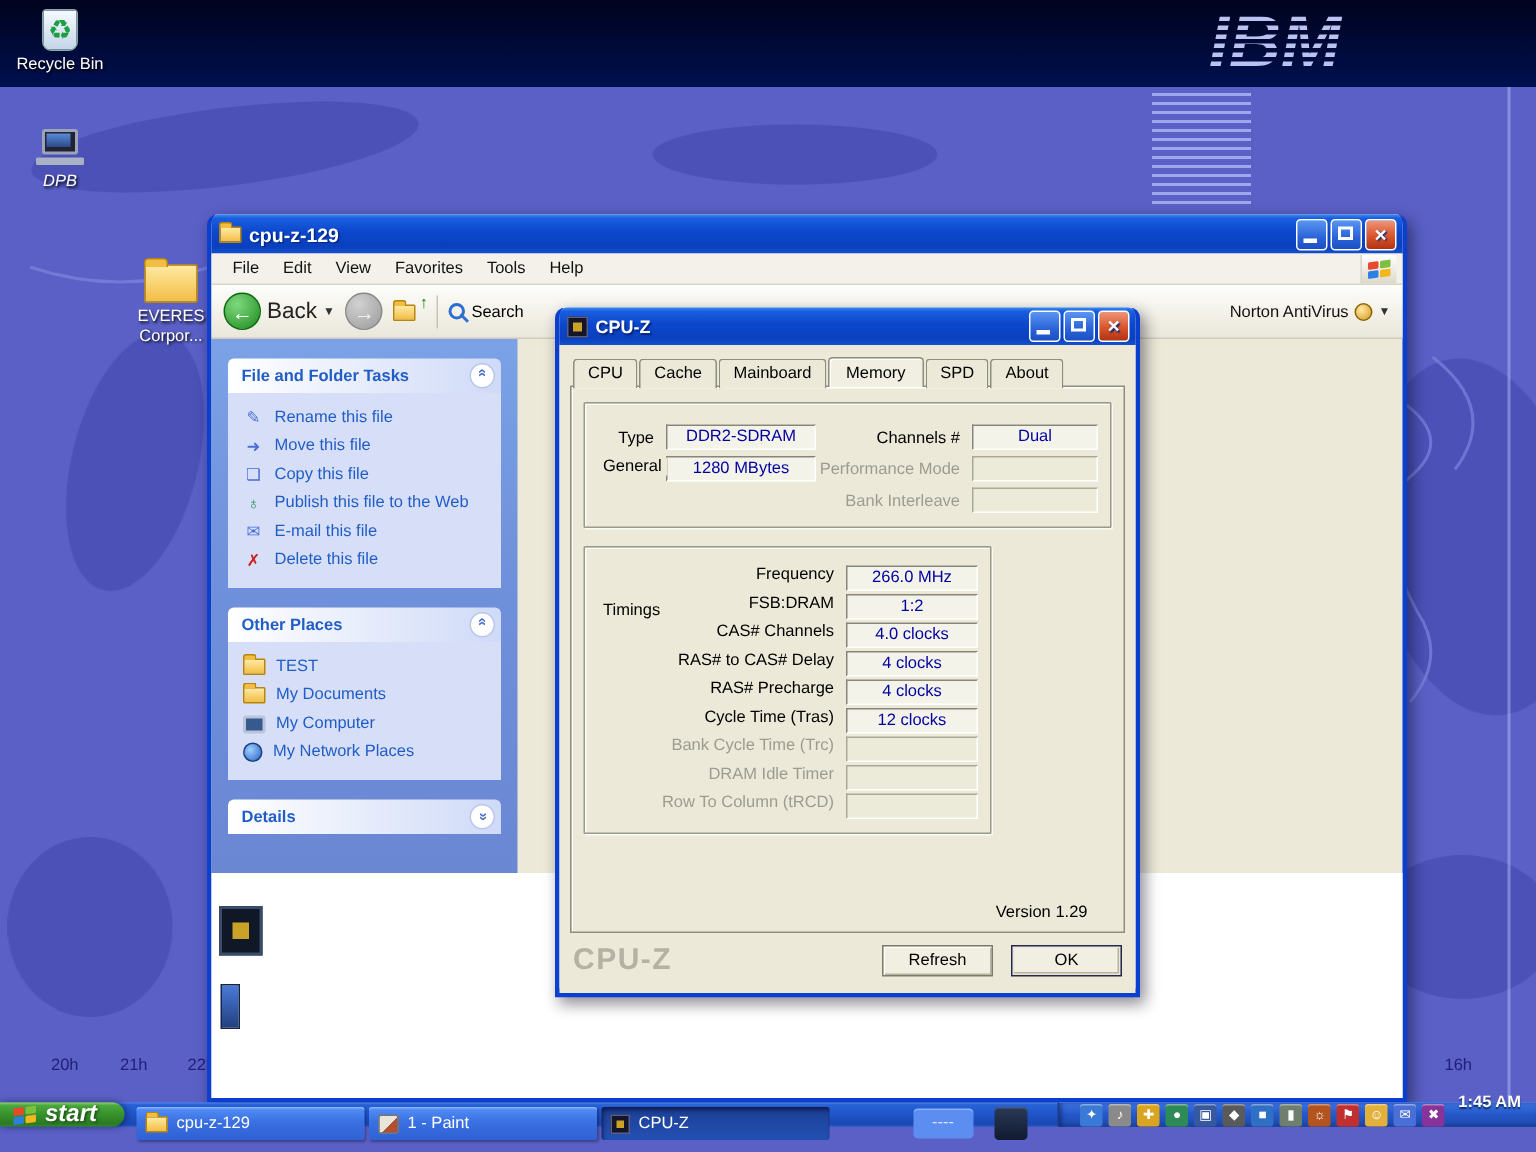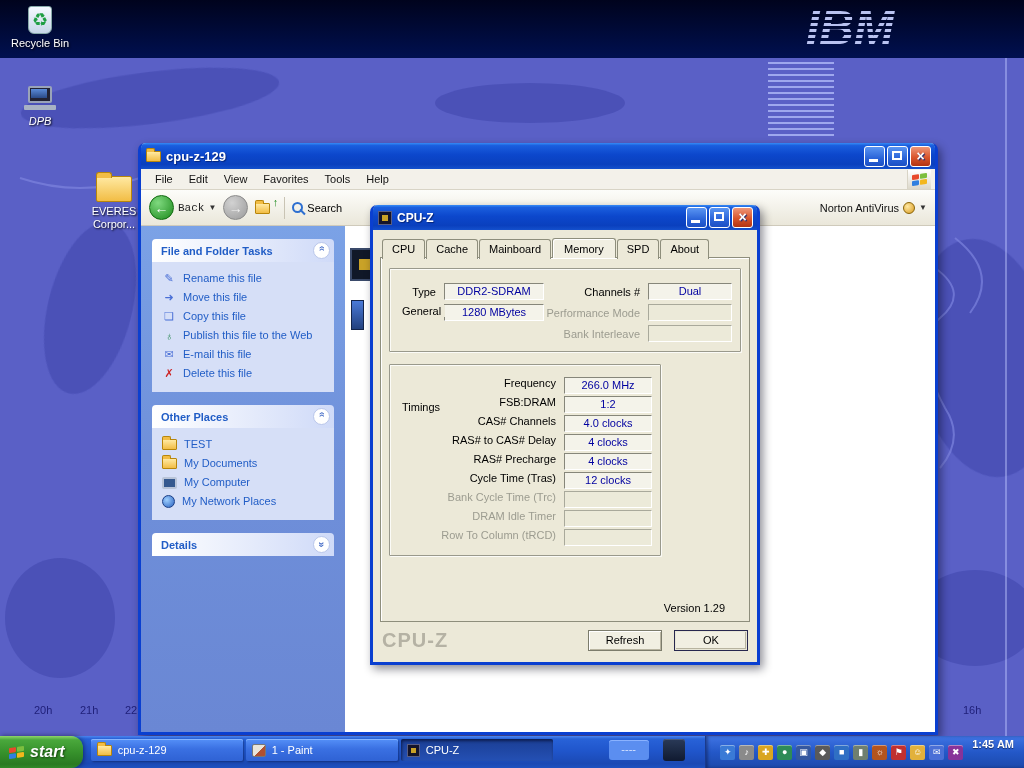--- a/index.html
+++ b/index.html
@@ -71,32 +71,32 @@
   .menu-item { padding:2px 8px; color:#111; cursor:default; }
   .flagbox { margin-left:auto; width:24px; height:19px; display:flex; align-items:center; justify-content:center;
              border-left:1px solid #d8d4c6; background:linear-gradient(#fff,#dcd8ca); }
   .toolbar { height:36px; background:linear-gradient(#fdfdfa,#ecead f0); background:linear-gradient(#fdfdfa,#eae7da);
              border-bottom:1px solid #cfcabb; display:flex; align-items:center; gap:7px; padding:0 8px; }
   .navgrp { display:flex; align-items:center; gap:4px; }
   .circle-btn { width:25px; height:25px; border-radius:50%; border:1px solid #0f6a0f; color:#fff; font-weight:bold; font-size:14px;
              display:flex; align-items:center; justify-content:center;
              background:radial-gradient(circle at 35% 30%, #7fd97f, #1c8a1c); cursor:pointer; }
   .circle-btn.disabled { background:radial-gradient(circle at 35% 30%, #d2d2d2, #9a9a9a); border-color:#8a8a8a; color:#f0f0f0; }
-  .back-label { font-size:11px; color:#222;font-family:Liberation Mono, monospace; }
+  .back-label { font-size:15px; color:#222; }
   .caret { font-size:8px; color:#333; }
   .tb-sep { width:1px; height:22px; background:#c9c4b4; }
   .upgrp { position:relative; width:22px; height:18px; }
   .upgrp .folder-icon { position:absolute; left:0; top:4px; }
   .upgrp .up-arrow { position:absolute; right:-1px; top:-3px; color:#1c8a1c; font-weight:bold; font-size:11px; }
   .mag { width:11px; height:11px; border:2px solid #2d6fd0; border-radius:50%; position:relative; flex:none; }
   .mag::after { content:""; position:absolute; width:7px; height:2px; background:#2d6fd0; right:-5px; bottom:-2px; transform:rotate(45deg); }
   .norton { margin-left:auto; display:flex; align-items:center; gap:4px; color:#111; }
   .globe-dot { width:12px; height:12px; border-radius:50%; background:radial-gradient(circle at 35% 35%,#ffe9a2,#d99a20); border:1px solid #8a6508; }
 
-  .ex-body { display:flex; height:506px; }
+  .ex-body { display:flex; height:506px;flex-direction:column; }
   .sidebar { width:204px; flex:none; background:linear-gradient(180deg,#7ba2e6,#6f90da 45%,#6a87d4); padding:13px 11px; }
   .panel { margin-bottom:13px; }
   .panel-h { height:23px; background:linear-gradient(90deg,#ffffff,#cfdaf8); border-radius:4px 4px 0 0;
              display:flex; align-items:center; padding:0 4px 0 9px; color:#215dc6; font-weight:bold; cursor:pointer; }
   .chev { margin-left:auto; width:17px; height:17px; border-radius:50%; background:#fff; border:1px solid #b9c6ea;
           color:#4a70c8; display:flex; align-items:center; justify-content:center; }
   .chev b { display:inline-block; font-size:10px; letter-spacing:-2px; transform:rotate(-90deg) translateX(1px); }
   .chev.down b { transform:rotate(90deg) translateX(-1px); }
   .panel-b { background:#d6dff7; padding:7px 6px 9px 10px; }
   .p-item { display:flex; align-items:center; gap:7px; padding:3px 0; color:#215dc6; cursor:pointer; }
@@ -138,21 +138,21 @@
   .bottomrow { display:flex; align-items:center; padding:7px 2px 0; }
   .watermark { color:#b5b2a4; font-weight:bold; font-size:20px; letter-spacing:1px; }
   .btn { width:74px; height:21px; margin-left:12px; background:#f1efe2; border:1px solid #7c7c6c; font-size:11px;
          box-shadow:inset 1px 1px 0 #fff, inset -1px -1px 0 #b8b4a0; text-align:center; line-height:19px; cursor:pointer; }
   .btn.first { margin-left:auto; }
   .btn.default { border:1px solid #27274e; box-shadow:inset 0 0 0 1px #e8e6d6, inset 1px 1px 0 #fff, inset -2px -2px 0 #b8b4a0; }
   .chip-ico-sm { width:14px; height:14px; background:#14142a; border:1px solid #5a5e82; position:relative; flex:none; }
   .chip-ico-sm::after { content:""; position:absolute; left:3px; top:3px; width:6px; height:6px; background:#c9a227; }
 
   
-  #taskbar { position:absolute; left:0; bottom:0; width:1024px; height:32px; z-index:50; display:flex; align-items:stretch;
+  #taskbar { position:absolute; left:0; bottom:17px; width:1024px; height:16px; z-index:50; display:flex; align-items:stretch;
              background:linear-gradient(180deg,#4a85f0 0%,#2862d8 9%,#2056cc 45%,#1b49b4 86%,#1e51c0 100%); }
   .start { display:flex; align-items:center; gap:6px; padding:0 18px 0 9px; border-radius:0 12px 12px 0;
            background:linear-gradient(180deg,#8ed56a 0%,#4aa83c 12%,#37922c 50%,#2a7a22 88%,#318a28 100%);
            box-shadow:1px 0 5px rgba(0,0,20,.5); color:#fff; font-weight:bold; font-style:italic; font-size:16px;
            text-shadow:1px 1px 2px #17440f; cursor:pointer; }
   .tasks { display:flex; gap:3px; margin-left:8px; align-items:flex-start; padding-top:3px; }
   .task { height:22px; width:152px; display:flex; align-items:center; gap:6px; padding:0 6px; border-radius:2px;
           background:linear-gradient(#5590f8,#3a70e2 45%,#2f62d4); color:#fff;
           box-shadow:inset 0 1px 0 #86b4ff, 1px 1px 2px rgba(0,0,20,.35); cursor:pointer; }
   .task.active { background:linear-gradient(#1b3e94,#2450b4); box-shadow:inset 1px 2px 3px rgba(0,0,20,.55); }

